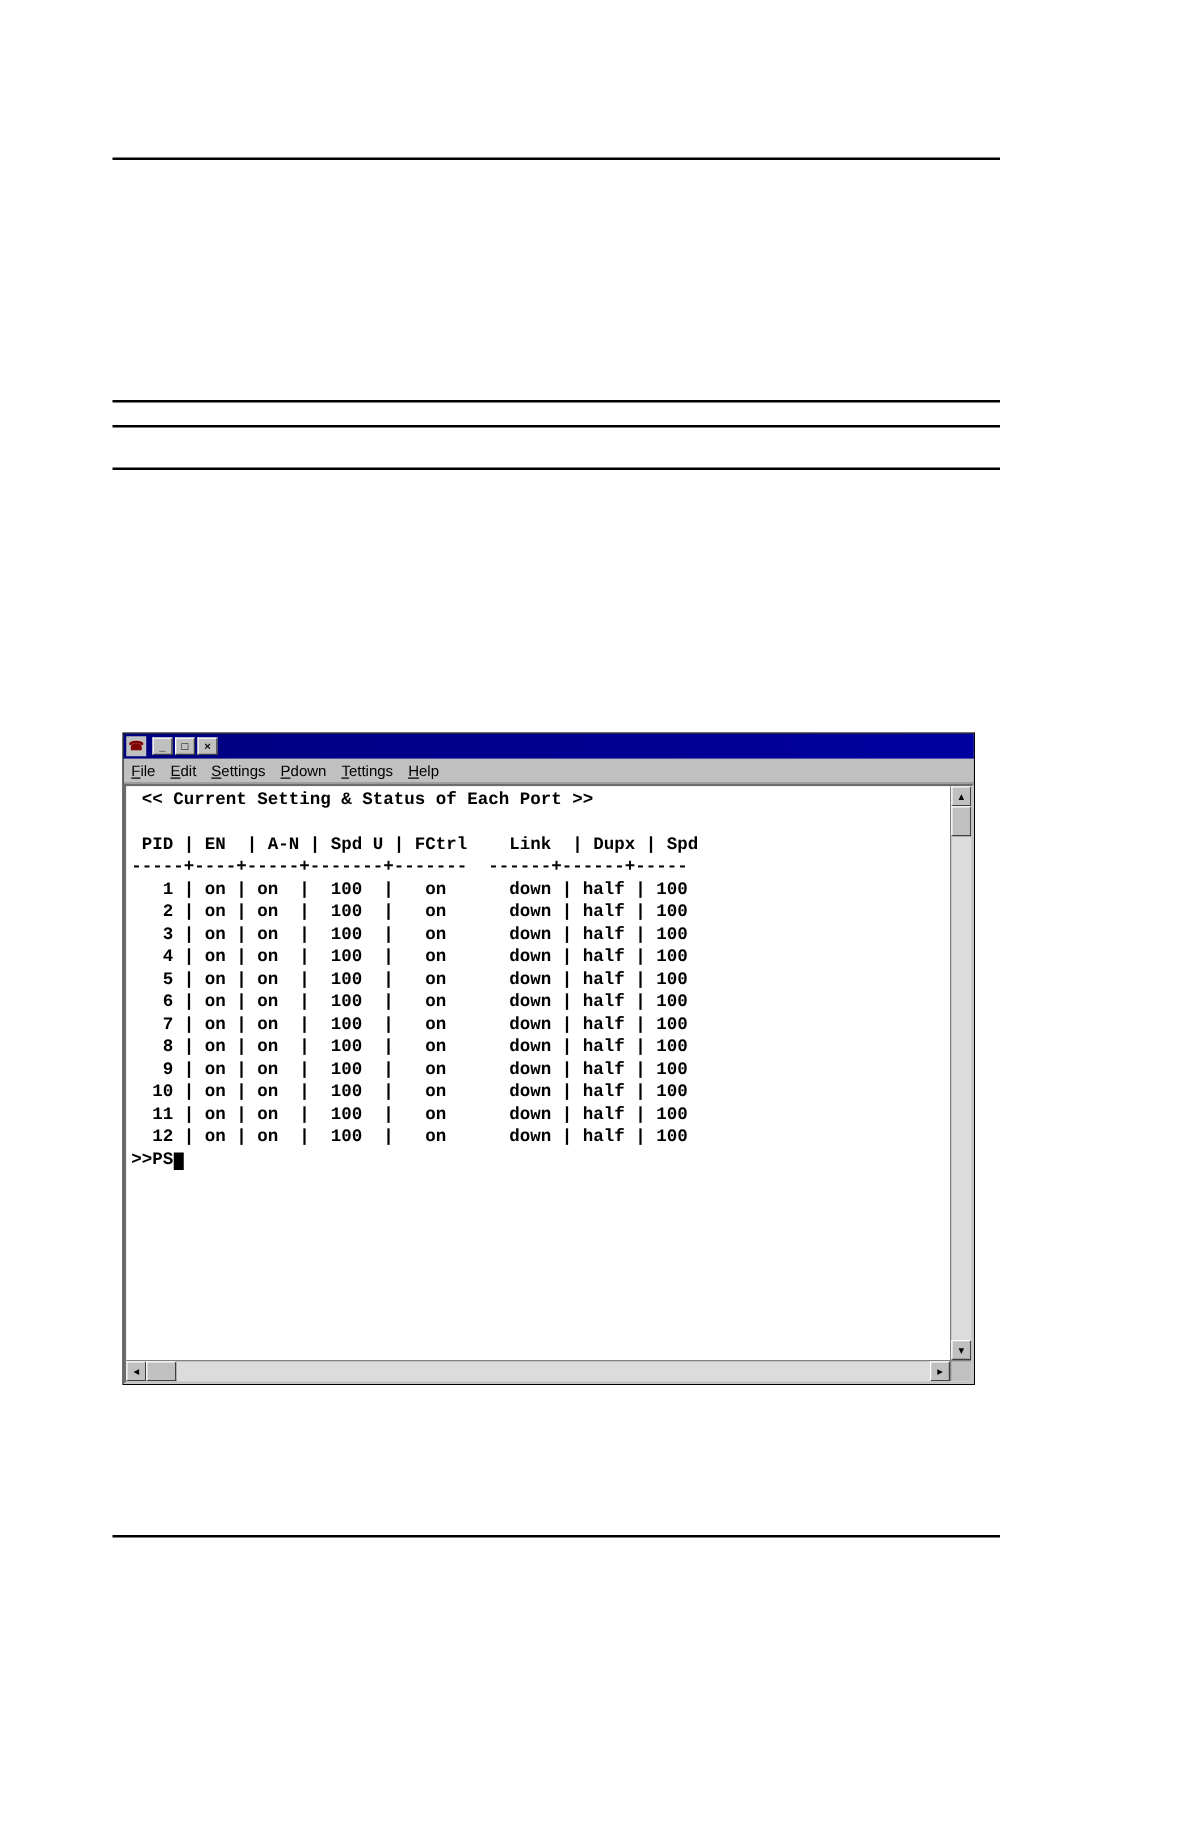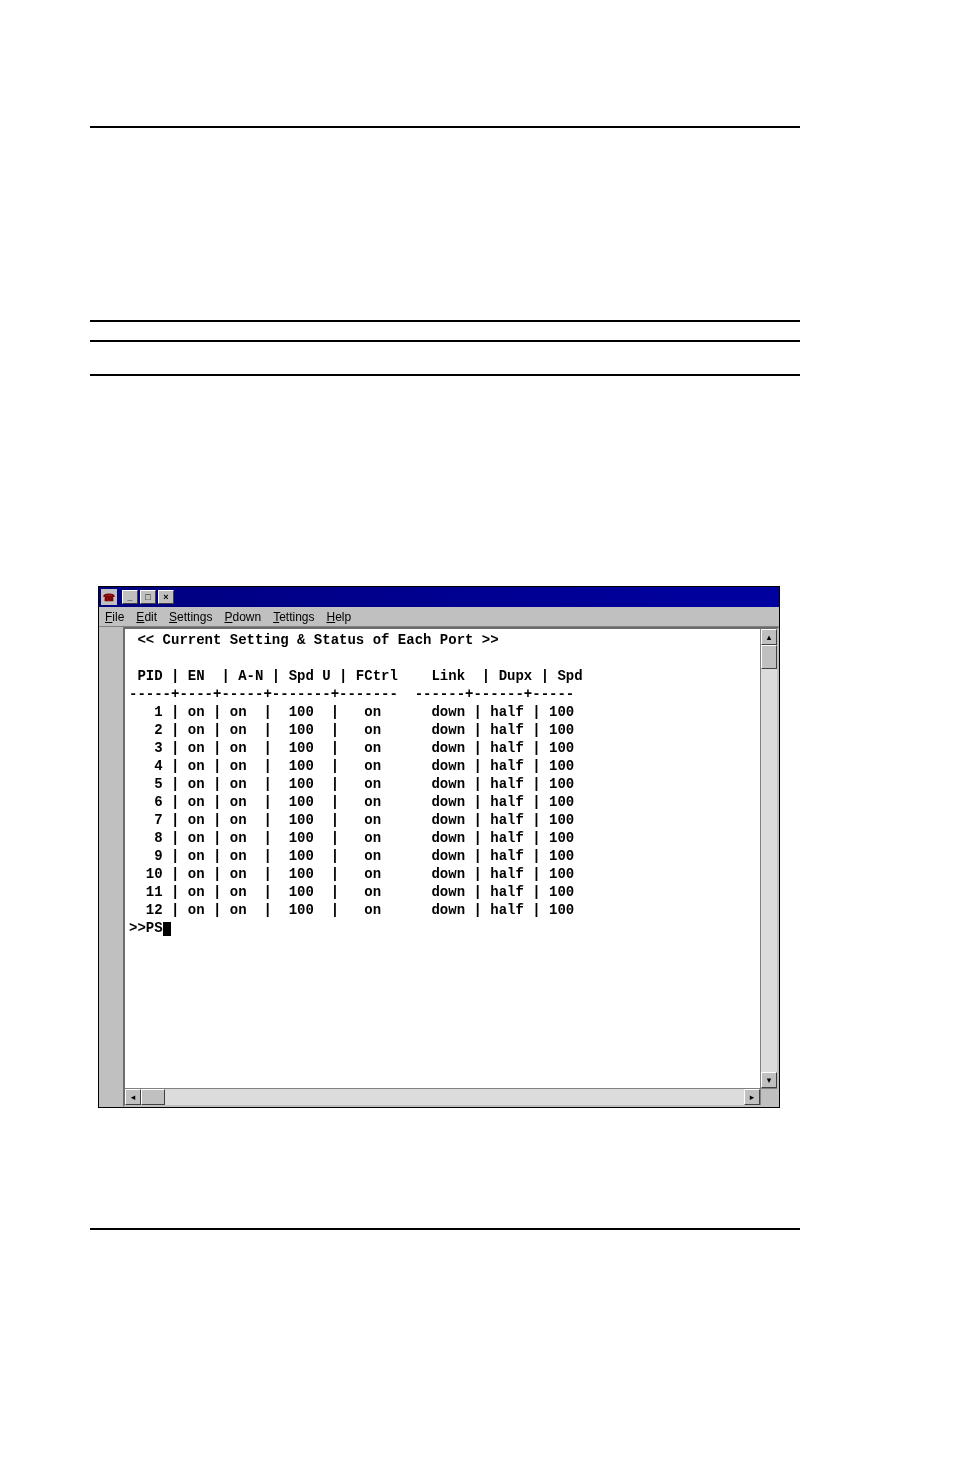--- a/index.html
+++ b/index.html
@@ -84,21 +84,20 @@
     margin-right: 12px;
     cursor: default;
   }
   .menubar .menu-item .ul { text-decoration: underline; }
   .content-wrap {
     flex: 1;
     position: relative;
     border: 2px inset #c0c0c0;
     background: #fff;
     overflow: hidden;
-    margin-left: 24px;
   }
   .content {
     position: absolute;
     left: 0; top: 0; right: 17px; bottom: 17px;
     background: #fff;
     font-family: "Courier New", monospace;
     font-size: 14px;
     font-weight: bold;
     line-height: 18px;
     white-space: pre;

